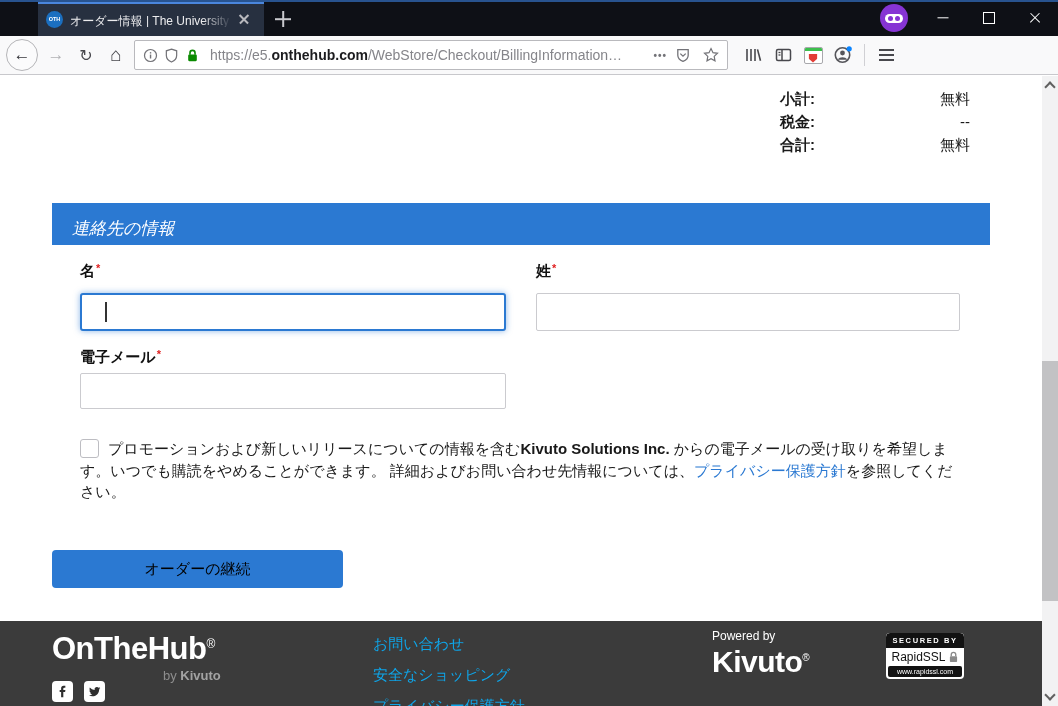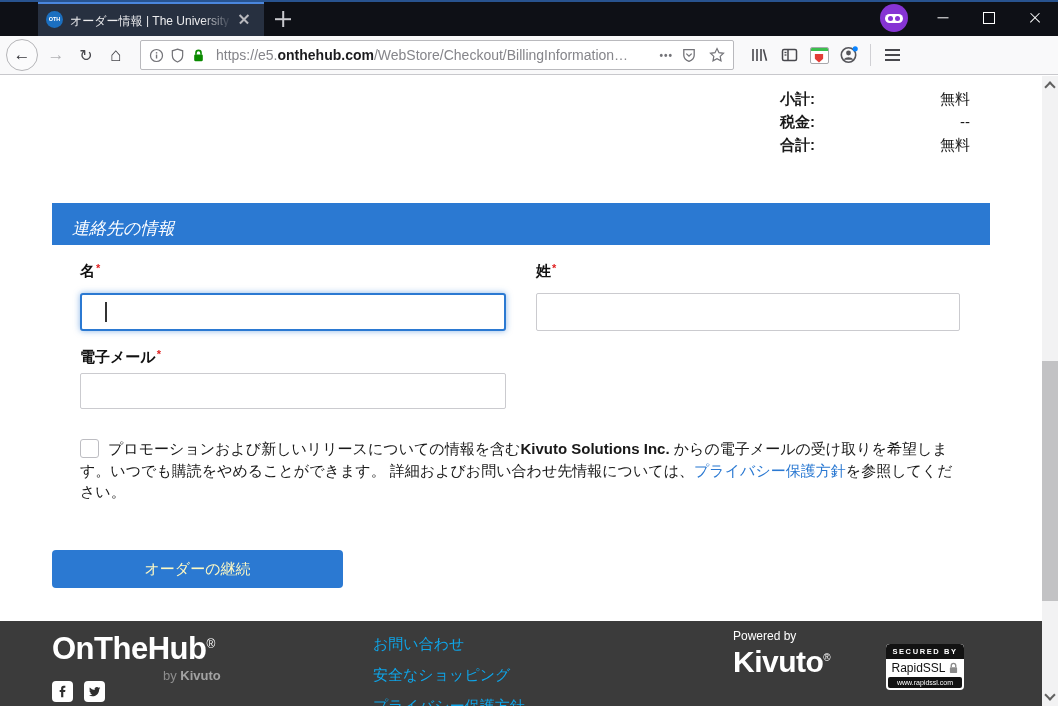--- a/index.html
+++ b/index.html
@@ -46,21 +46,21 @@
 
   
   .toolbar { position:absolute; top:36px; left:0; right:0; height:39px; background:#f9f9fa;
     border-bottom:1px solid #c8c8cc; display:flex; align-items:center; }
   .nav-btn { display:flex; align-items:center; justify-content:center; flex:none; }
   .back-btn { width:32px; height:32px; border:1px solid #b5b5b8; border-radius:50%;
     background:#fbfbfc; margin-left:6px; font-size:17px; color:#35353a; }
   .fwd-btn { width:28px; height:28px; margin-left:4px; font-size:17px; color:#b1b1b4; }
   .reload-btn { width:28px; height:28px; margin-left:2px; font-size:16px; color:#48484d; }
   .home-btn { width:28px; height:28px; margin-left:2px; font-size:19px; color:#48484d; }
-  .urlbar { margin-left:10px; width:594px; height:30px; background:#fff; border:1px solid #b9b9bd;
+  .urlbar { margin-left:4px; width:594px; height:30px; background:#fff; border:1px solid #b9b9bd;
     border-radius:2px; display:flex; align-items:center; padding:8px 8px; }
   .urlbar svg { flex:none; }
   .url-icon { margin-right:6px; display:flex; align-items:center; }
   .url-text { flex:1; font-size:14px; white-space:nowrap; overflow:hidden; margin-left:4px; color:#85858a; }
   .url-text .domain { color:#1c1c1f; font-weight:600; }
   .url-dots { font-size:10px; font-weight:700; color:#737378; letter-spacing:1px; margin:0 8px; }
   .tool-icons { display:flex; align-items:center; margin-left:10px; }
   .tool-icon { width:30px; height:30px; display:flex; align-items:center; justify-content:center; flex:none; }
   .vsep { width:1px; height:22px; background:#d0d0d4; margin:0 6px; }
   .hamburger { display:flex; flex-direction:column; gap:3.5px; }
@@ -92,38 +92,38 @@
     box-shadow:0 0 6px rgba(43,121,210,.55); }
   .caret { position:absolute; left:25px; top:9px; width:1.5px; height:20px; background:#333; }
 
   .consent { position:absolute; left:80px; top:362px; width:874px; font-size:15px; line-height:21.5px; color:#191919; }
   .checkbox { display:inline-block; width:19px; height:19px; border:1px solid #bdbdc2; border-radius:3px;
     background:#fff; vertical-align:-4px; margin-right:9px; }
   .consent .bold { font-weight:700; }
   .consent a { color:#2b79d2; text-decoration:none; }
 
   .continue-btn { position:absolute; left:52px; top:474px; width:291px; height:38px; background:#2b79d2;
-    border:none; border-radius:4px; color:#fef9c3; font-size:15px; font-family:inherit; cursor:pointer; }
+    border:none; border-radius:4px; color:#000000; font-size:15px; font-family:inherit; cursor:pointer; }
 
   
   .footer { position:absolute; left:0; right:0; top:545px; height:170px; background:#3b3b3b; color:#fff; }
   .f-logo { position:absolute; left:52px; top:10px; font-size:31px; font-weight:700; letter-spacing:-.5px; }
   .f-logo sup { font-size:12px; font-weight:400; }
   .f-byline { position:absolute; left:163px; top:47px; font-size:13px; color:#8e8e8e; }
   .f-byline b { color:#a3a3a3; }
   .f-social { position:absolute; left:52px; top:60px; display:flex; gap:11px; }
   .soc { width:21px; height:21px; background:#fff; border-radius:4px; display:flex; align-items:center;
     justify-content:center; color:#2e2e2e; }
   .f-links { position:absolute; left:373px; top:14px; display:flex; flex-direction:column; }
   .f-links a { color:#0ea5e9; text-decoration:none; font-size:15px; line-height:18px; margin-bottom:13px; }
-  .f-powered { position:absolute; left:733px; top:8px; }
+  .f-powered { position:absolute; left:712px; top:8px; }
   .f-powered .small { font-size:12px; }
   .f-powered .big { font-size:30px; font-weight:700; letter-spacing:-.5px; line-height:30px; }
   .f-powered sup { font-size:10px; font-weight:400; }
-  .f-ssl { position:absolute; left:886px; top:23px; width:78px; background:#fff; border-radius:4px;
+  .f-ssl { position:absolute; left:886px; top:12px; width:78px; background:#fff; border-radius:4px;
     overflow:hidden; color:#111; }
   .ssl-top { background:#121212; color:#fff; font-size:7.5px; font-weight:700; letter-spacing:1.6px;
     text-align:center; padding:3px 0; border-radius:4px 4px 0 0; }
   .ssl-mid { display:flex; align-items:center; justify-content:center; gap:2px; padding:2px 2px; }
   .ssl-brand { font-size:12px; font-weight:400; }
   .ssl-bottom { background:#121212; color:#fff; font-size:7px; text-align:center; padding:2px 0;
     margin:0 2px 2px; border-radius:2px; }
 
   
   .scrollbar { position:absolute; right:0; top:0; bottom:0; width:16px; background:#f2f2f3; }

